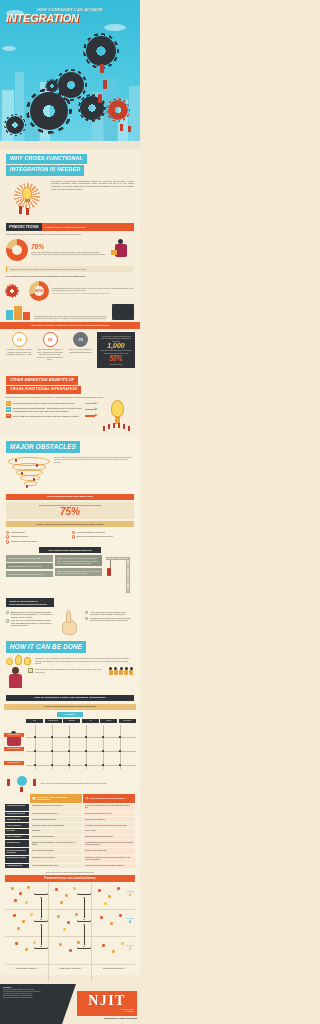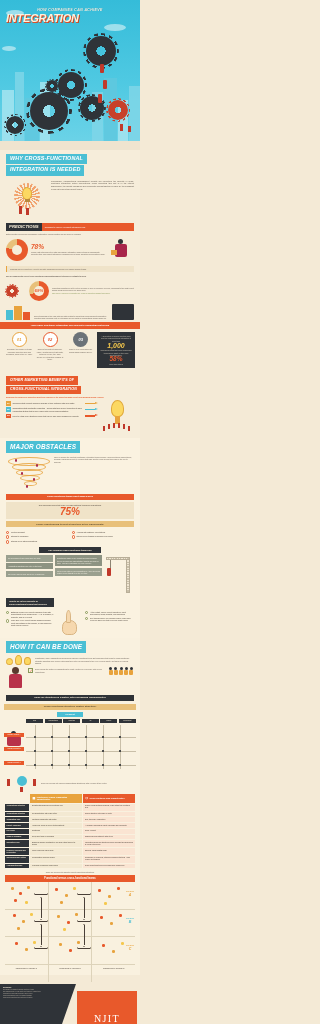--- a/index.html
+++ b/index.html
@@ -274,21 +274,21 @@
     padding:2px 1px; border-right:.4px solid #ddd3ba; line-height:1.2; }
 
   
   .footer { position:absolute; left:0; bottom:0; width:140px; height:40px; background:#2f3338; overflow:hidden; }
   .footer .wedge { position:absolute; right:0; top:0; width:78px; height:40px; background:#f4ead6;
     clip-path:polygon(14px 0, 100% 0, 100% 100%, 0 100%); }
   .footer .srcs { position:absolute; left:3px; top:3px; width:58px; color:#b9b1a4; font-size:1.35px; line-height:1.5; }
   .footer .srch { color:#fdf3de; font-weight:bold; font-size:1.6px; }
   .njit { position:absolute; right:3px; top:7px; width:60px; }
   .njit-badge { background:#e8592b; color:#fff; padding:2.5px 3px 3px 3px; position:relative; }
-  .njit-word { font-size:10px; font-weight:normal; letter-spacing:1.4px; font-family:"Liberation Serif", serif; line-height:1; text-align:center;margin-top:20px; }
+  .njit-word { font-size:14px; font-weight:bold; letter-spacing:1.4px; font-family:"Liberation Serif", serif; line-height:1; text-align:center; }
   .njit-sub { font-size:1.7px; text-align:right; font-family:"Liberation Serif", serif; line-height:1.3; margin-top:.6px; }
   .njit-url { font-size:1.9px; color:#2f3338; text-align:right; margin-top:1.6px; font-weight:bold; }
 </style>
 </head>
 <body>
 
 <div class="sheet">
 
   <div class="hero">
     <div class="cloud" style="left:6px;  top:10px; width:18px; height:6px;"></div>

